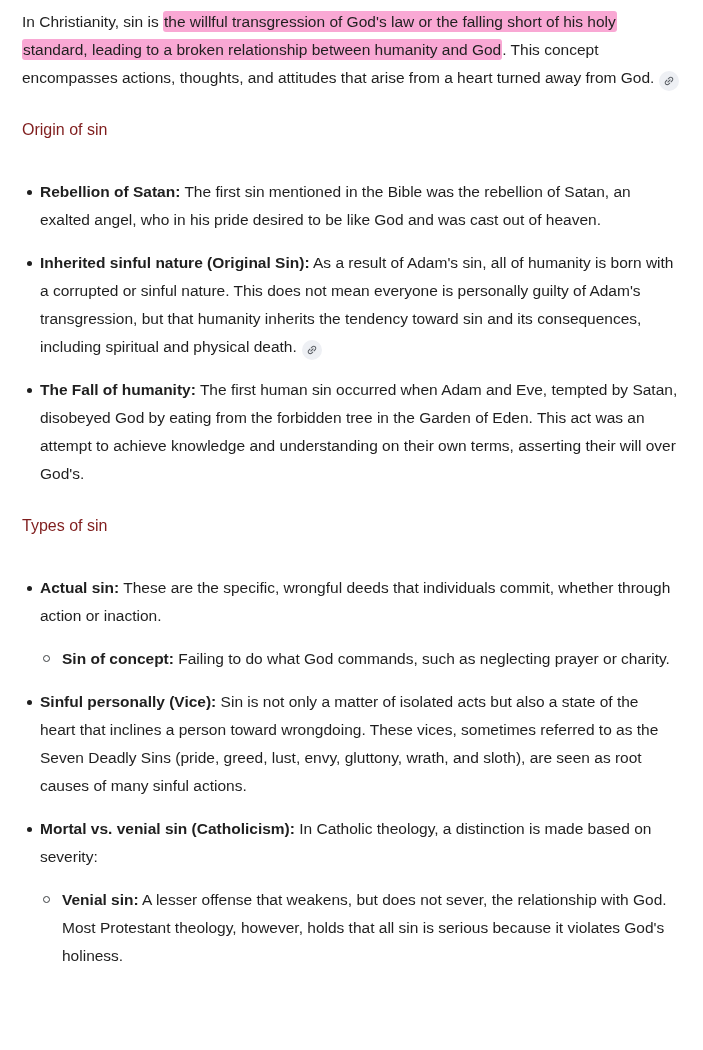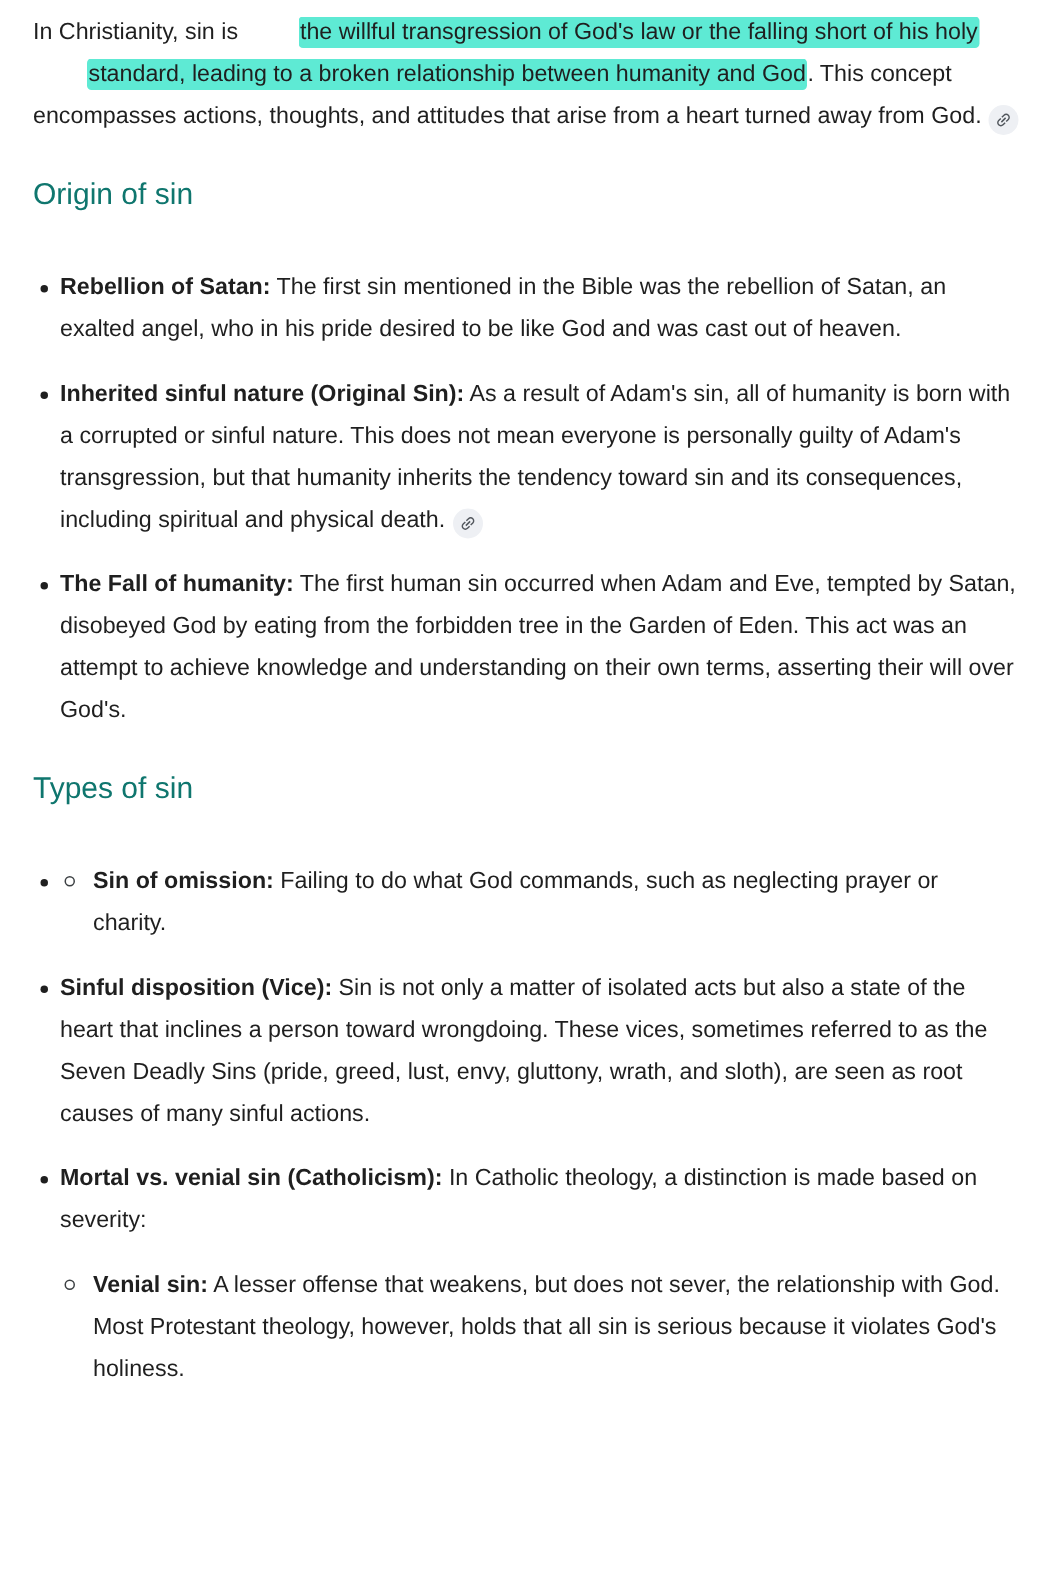--- a/index.html
+++ b/index.html
@@ -11,34 +11,33 @@
     font-family: "Liberation Sans", "DejaVu Sans", sans-serif;
     font-size: 15.5px;
     line-height: 28px;
     -webkit-font-smoothing: antialiased;
     overflow: hidden;
   }
   .doc { padding: 8px 22px 0 22px; }
 
   .intro { margin: 0; }
   .hl {
-    background: #5eead4;
+    background: #f9a8d4;
     border-radius: 3px;
     padding: 2px 1px;
     box-decoration-break: clone;
-    margin-left: 36px;
     -webkit-box-decoration-break: clone;
   }
 
   h2.heading {
-    font-size: 20px;
+    font-size: 16px;
     line-height: 26px;
     font-weight: 500;
     margin: 25px 0 35px 0;
-    color: #0f766e;
+    color: #7f1d1d;
   }
 
   ul.blist { list-style: none; margin: 0; padding: 0; }
   ul.blist > li { position: relative; padding-left: 18px; margin: 0 3px 15px 0; }
   ul.blist > li::before {
     content: "";
     position: absolute;
     left: 5px;
     top: 11.5px;
     width: 5px;
@@ -106,28 +105,29 @@
               </svg>
             </span></div>
         </li>
         <li>
           <div class="btext"><span class="lead">The Fall of humanity:</span><span> The first human sin occurred when Adam and Eve, tempted by Satan, disobeyed God by eating from the forbidden tree in the Garden of Eden. This act was an attempt to achieve knowledge and understanding on their own terms, asserting their will over God's.</span></div>
         </li>
       </ul>
       <h2 class="heading">Types of sin</h2>
       <ul class="blist">
         <li>
+          <div class="btext"><span class="lead">Actual sin:</span><span> These are the specific, wrongful deeds that individuals commit, whether through action or inaction.</span></div>
           <ul class="slist">
             <li>
-              <div class="btext"><span class="lead">Sin of omission:</span><span> Failing to do what God commands, such as neglecting prayer or charity.</span></div>
+              <div class="btext"><span class="lead">Sin of concept:</span><span> Failing to do what God commands, such as neglecting prayer or charity.</span></div>
             </li>
           </ul>
         </li>
         <li>
-          <div class="btext"><span class="lead">Sinful disposition (Vice):</span><span> Sin is not only a matter of isolated acts but also a state of the heart that inclines a person toward wrongdoing. These vices, sometimes referred to as the Seven Deadly Sins (pride, greed, lust, envy, gluttony, wrath, and sloth), are seen as root causes of many sinful actions.</span></div>
+          <div class="btext"><span class="lead">Sinful personally (Vice):</span><span> Sin is not only a matter of isolated acts but also a state of the heart that inclines a person toward wrongdoing. These vices, sometimes referred to as the Seven Deadly Sins (pride, greed, lust, envy, gluttony, wrath, and sloth), are seen as root causes of many sinful actions.</span></div>
         </li>
         <li>
           <div class="btext"><span class="lead">Mortal vs. venial sin (Catholicism):</span><span> In Catholic theology, a distinction is made based on severity:</span></div>
           <ul class="slist">
             <li>
               <div class="btext"><span class="lead">Venial sin:</span><span> A lesser offense that weakens, but does not sever, the relationship with God. Most Protestant theology, however, holds that all sin is serious because it violates God's holiness.</span></div>
             </li>
           </ul>
         </li>
       </ul>

